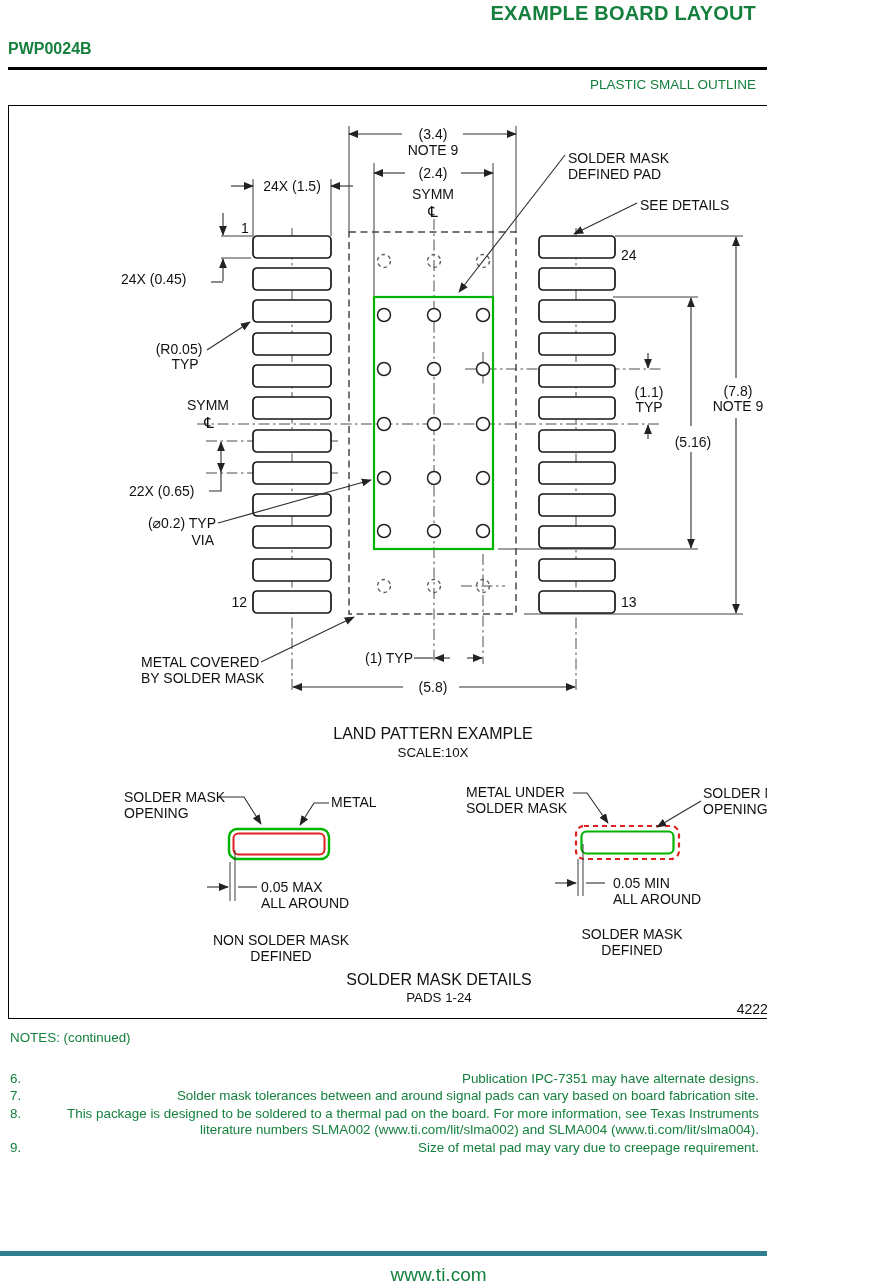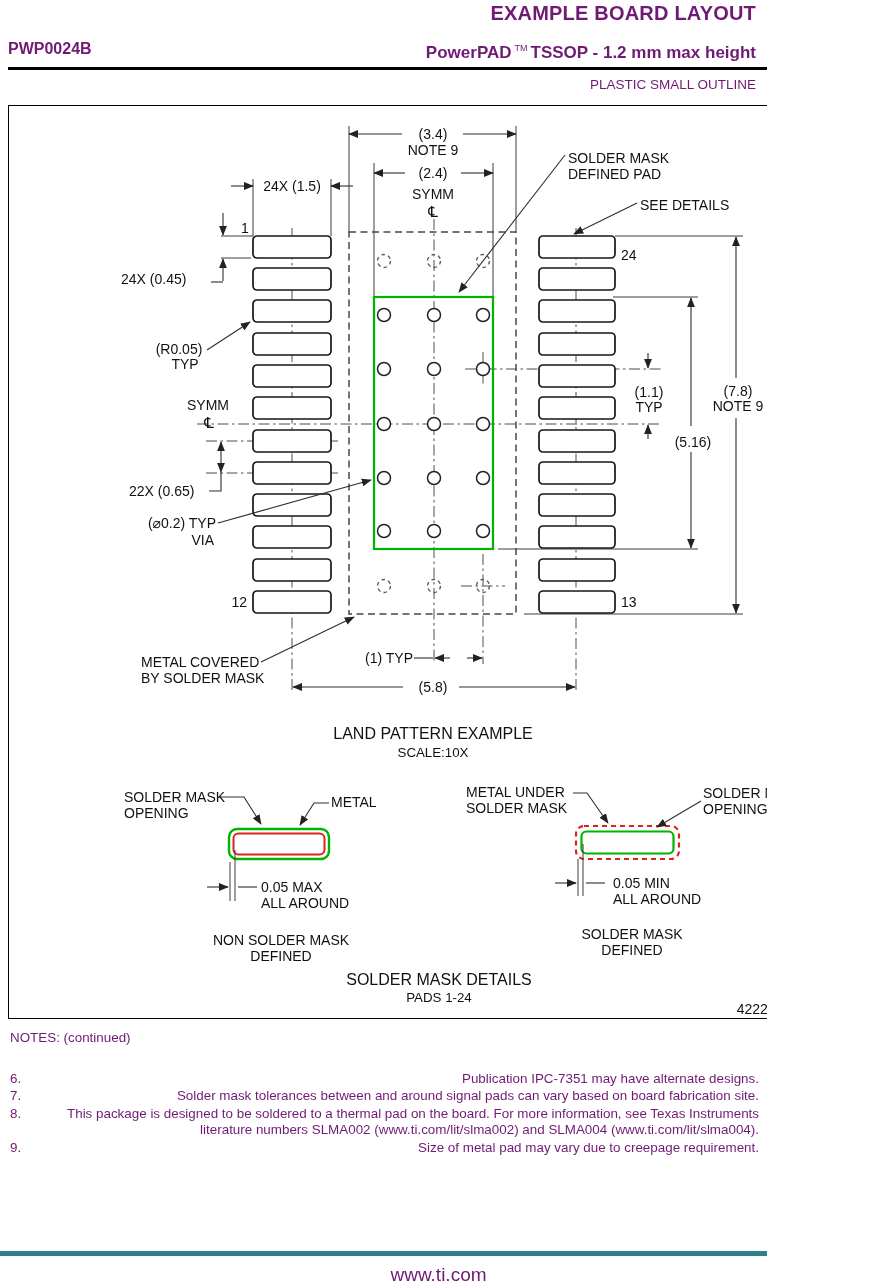--- a/index.html
+++ b/index.html
@@ -1,17 +1,17 @@
 <!DOCTYPE html>
 <html><head>
 <meta charset="utf-8">
 <style>
   html,body{margin:0;padding:0;background:#fff;}
   .page{position:relative;width:767px;height:1288px;background:#ffffff;
-        font-family:"Liberation Sans",sans-serif;color:#701a75;overflow:hidden;text-decoration:underline;}
+        font-family:"Liberation Sans",sans-serif;color:#15803d;overflow:hidden;text-decoration:underline;}
   .abs{position:absolute;}
   .doc-title{top:2px;right:11px;font-size:20px;font-weight:bold;letter-spacing:.2px;}
   .part-number{top:40px;left:8px;font-size:16px;font-weight:bold;}
   .pkg-line{top:43px;right:11px;font-size:17px;font-weight:bold;}
   .pkg-line sup{font-size:9px;font-weight:normal;margin:0 3px;}
   .header-rule{top:67px;left:8px;width:859px;height:3px;background:#000;}
   .outline-line{top:77px;right:11px;font-size:13.5px;}
   .frame{top:105px;left:8px;width:858px;height:912px;border:1.5px solid #000;}
   .frame svg{position:absolute;left:0;top:0;}
   svg text{font-family:"Liberation Sans",sans-serif;fill:#111;font-size:14px;}
@@ -34,21 +34,20 @@
   .footer-bar{top:1251px;left:0;width:877px;height:5px;background:#2e808f;}
   .footer-url{top:1264px;left:0;width:877px;text-align:center;font-size:19px;}
 </style>
 </head>
 <body>
 
 <div class="page">
 
   <div class="abs doc-title">EXAMPLE BOARD LAYOUT</div>
   <div class="abs part-number">PWP0024B</div>
-  <div class="abs pkg-line"><span>PowerPAD</span><sup>TM</sup><span>TSSOP - 1.2 mm max height</span></div>
   <div class="abs header-rule"></div>
   <div class="abs outline-line">PLASTIC SMALL OUTLINE</div>
 
   <div class="abs frame">
     <svg width="858" height="912" viewBox="0 0 858 912">
       <defs>
         <marker id="ah" markerWidth="10" markerHeight="8" refX="9.2" refY="4" orient="auto" markerUnits="userSpaceOnUse">
           <path d="M0,0 L10,4 L0,8 z" fill="#222"></path>
         </marker>
       </defs>

